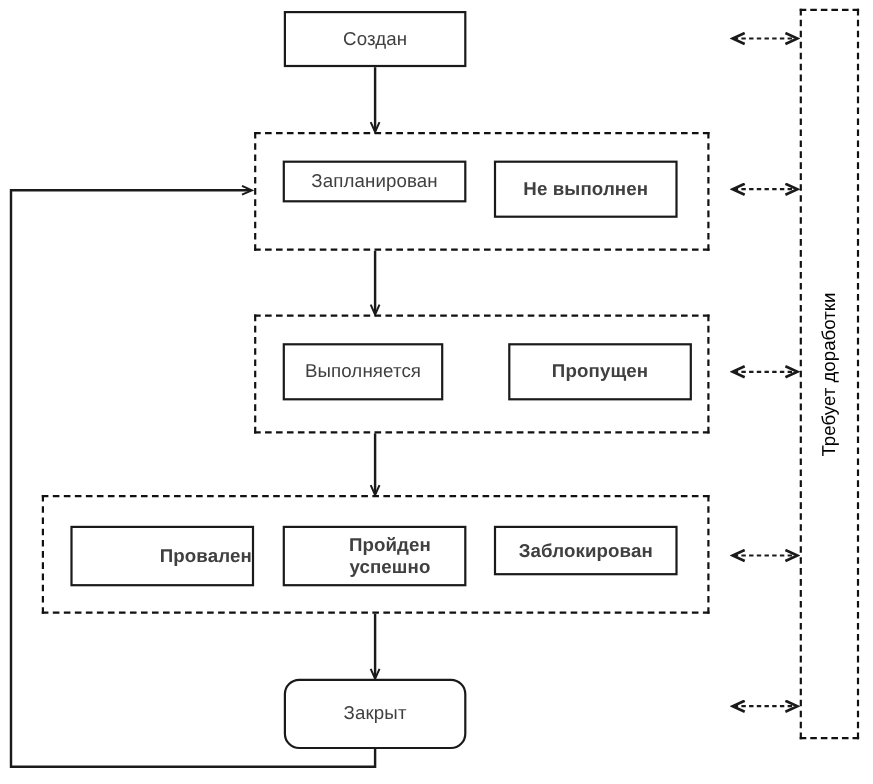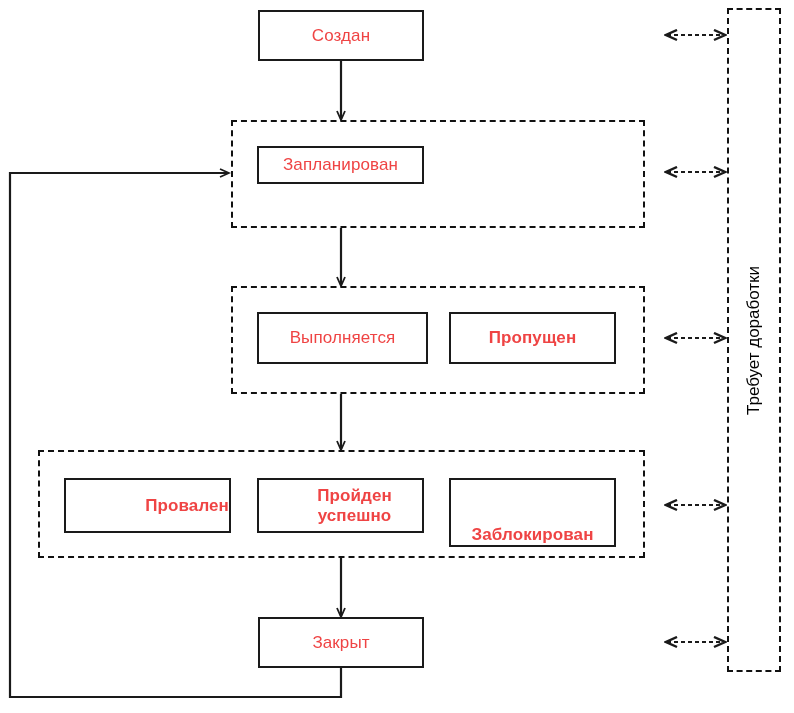--- a/index.html
+++ b/index.html
@@ -25,21 +25,21 @@
   }
   .node {
     position: absolute;
     box-sizing: border-box;
     border: 2px solid #1a1a1a;
     background: #ffffff;
     display: flex;
     align-items: center;
     justify-content: center;
     text-align: center;
-    color: #ef4444;
+    color: #404040;
     font-size: 17px;
     line-height: 1.15;
     letter-spacing: 0.1px;
   }
   .node.bold {
     font-weight: bold;
   }
   .group-box {
     position: absolute;
     box-sizing: border-box;
@@ -125,42 +125,45 @@
   <div class="group-box" style="left:38px; top:450px; width:607px; height:108px;"></div>
 
   <div class="node" style="left:258px; top:10px; width:166px; height:51px;">
     <span>Создан</span>
   </div>
 
   <div class="node" style="left:257px; top:146px; width:167px; height:38px;">
     <span>Запланирован</span>
   </div>
 
+  <div class="node bold" style="left:449px; top:146px; width:167px; height:52px;">
+    <span>Не выполнен</span>
+  </div>
 
-  <div class="node" style="left:257px; top:312px; width:171px; height:52px;">
+  <div class="node" style="left:257px; top:312px; width:146px; height:52px;">
     <span>Выполняется</span>
   </div>
 
-  <div class="node bold" style="left:449px; top:312px; width:167px; height:52px;">
+  <div class="node bold" style="left:462px; top:312px; width:167px; height:52px;">
     <span>Пропущен</span>
   </div>
 
   <div class="node bold" style="left:64px; top:478px; width:167px; height:55px;justify-content:flex-end;">
     <span>Провален</span>
   </div>
 
   <div class="node bold" style="left:257px; top:478px; width:167px; height:55px;padding-left:28px;">
     <span style="max-width:110px;">Пройден успешно</span>
   </div>
 
-  <div class="node bold" style="left:449px; top:478px; width:167px; height:69px;align-items:flex-end;">
+  <div class="node bold" style="left:449px; top:478px; width:167px; height:45px;">
     <span>Заблокирован</span>
   </div>
 
-  <div class="node" style="left:258px; top:617px; width:166px; height:51px;">
+  <div class="node" style="left:258px; top:617px; width:166px; height:64px;border-radius:14px;">
     <span>Закрыт</span>
   </div>
 
   <div class="rework-panel" style="left:727px; top:8px; width:54px; height:664px;">
     <span class="rework-label">Требует доработки</span>
   </div>
 
 </div>
 
 </body></html>

